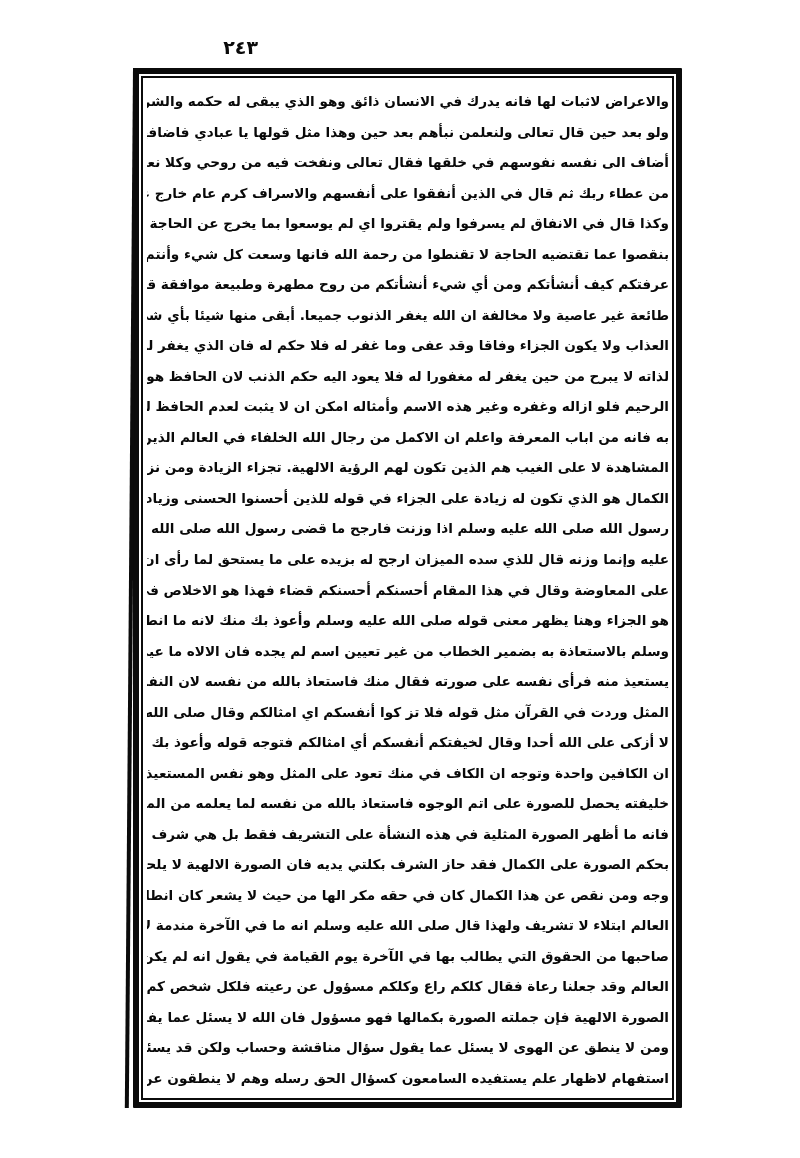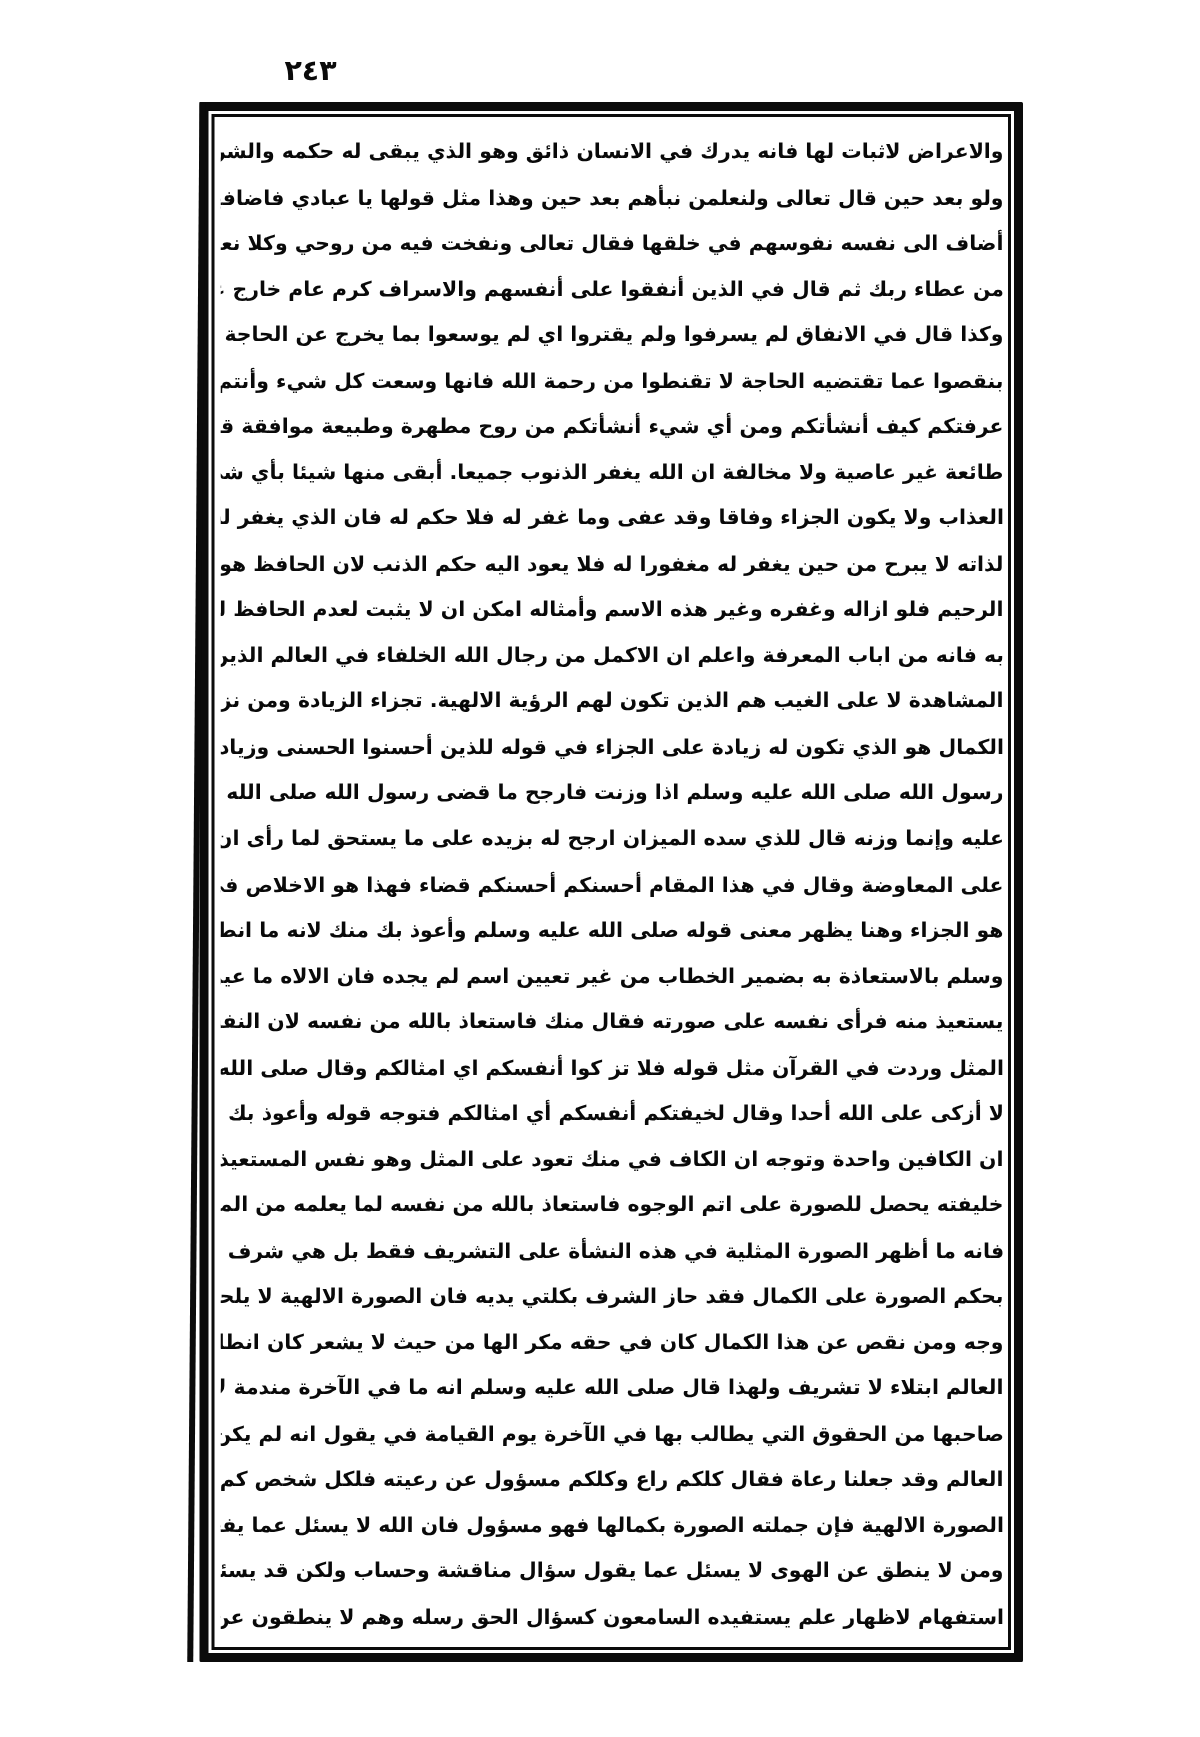--- a/index.html
+++ b/index.html
@@ -13,30 +13,30 @@
     height: 1158px;
     position: relative;
     overflow: hidden;
     font-family: "DejaVu Sans", sans-serif;
     -webkit-font-smoothing: antialiased;
   }
 
   
   #folio {
     position: absolute;
-    left: 172px;
+    left: 188px;
     top: 34px;
     width: 70px;
     height: 26px;
     font-family: "DejaVu Sans", sans-serif;
     font-size: 19px;
     font-weight: 700;
     color: #0a0a0a;
     letter-spacing: 1px;
-    text-align: center;
+    text-align: right;
     line-height: 26px;
     direction: rtl;
     unicode-bidi: isolate;
   }
 
   
   #frame {
     position: absolute;
     left: 133px;
     top: 68px;

